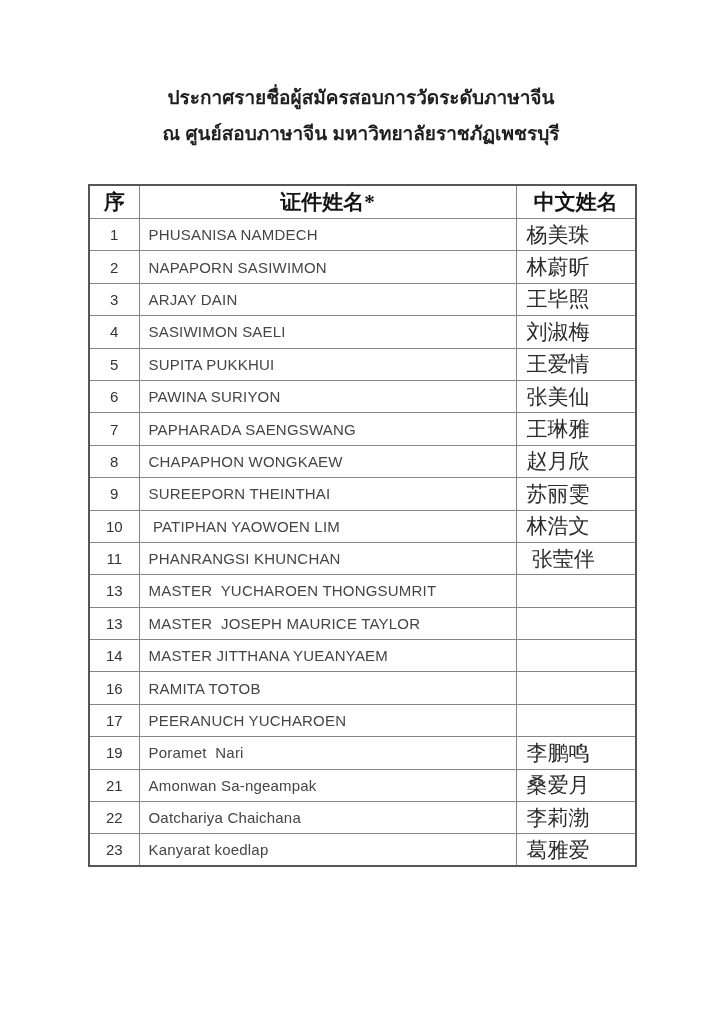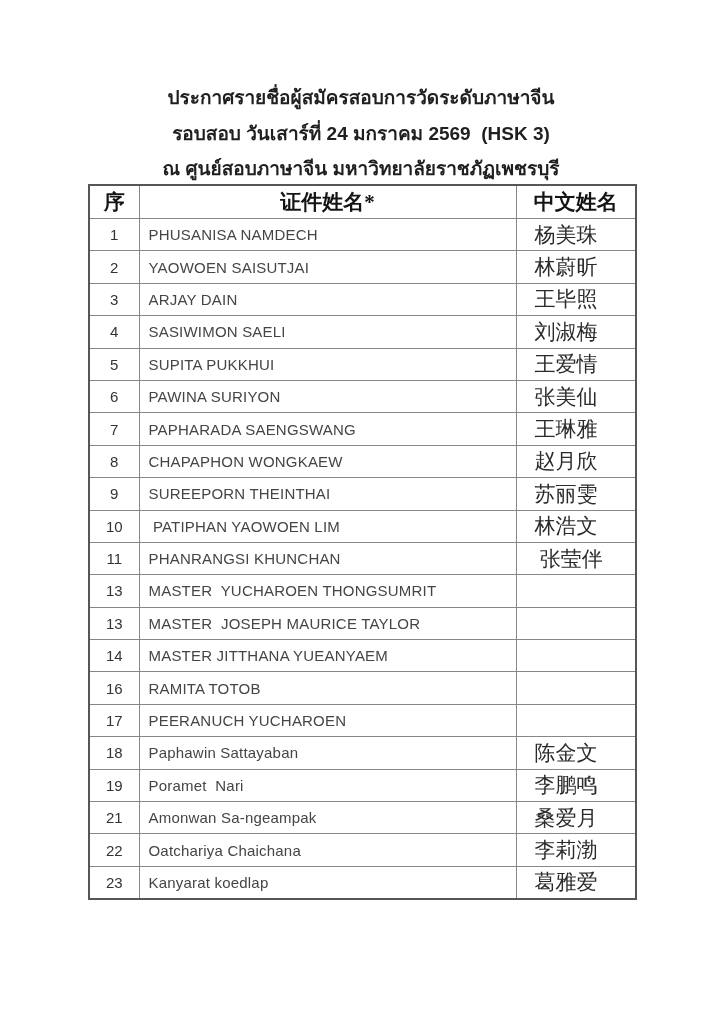--- a/index.html
+++ b/index.html
@@ -73,35 +73,34 @@
     padding-left: 9px;
     font-size: 15px;
     color: #454545;
     letter-spacing: 0.2px;
     white-space: pre-wrap;
     font-family: "Liberation Sans", sans-serif;
   }
   td.cn {
     text-align: left;
     vertical-align: middle;
-    padding-left: 18px;
+    padding-left: 10px;
     font-size: 21px;
     color: #2b2b2b;
     white-space: pre-wrap;
     font-family: "Liberation Serif", "DejaVu Serif", serif;
   }
 </style>
 </head>
 <body>
 
 <div class="page">
 
   <div class="title-block">
     <div class="title-line">ประกาศรายชื่อผู้สมัครสอบการวัดระดับภาษาจีน</div>
-    <div class="title-line">รอบสอบ วันเสาร์ที่ 24 มกราคม 2569  (HSK 3)</div>
     <div class="title-line">ณ ศูนย์สอบภาษาจีน มหาวิทยาลัยราชภัฏเพชรบุรี</div>
   </div>
 
   <table class="roster">
     <colgroup>
       <col class="c-no">
       <col class="c-nm">
       <col class="c-cn">
     </colgroup>
     <thead>
@@ -112,21 +111,21 @@
       </tr>
     </thead>
     <tbody>
         <tr>
           <td class="no">1</td>
           <td class="name">PHUSANISA NAMDECH</td>
           <td class="cn">杨美珠</td>
         </tr>
         <tr>
           <td class="no">2</td>
-          <td class="name">YAOWOEN SAISUTJAI</td>
+          <td class="name">NAPAPORN SASIWIMON</td>
           <td class="cn">林蔚昕</td>
         </tr>
         <tr>
           <td class="no">3</td>
           <td class="name">ARJAY DAIN</td>
           <td class="cn">王毕照</td>
         </tr>
         <tr>
           <td class="no">4</td>
           <td class="name">SASIWIMON SAELI</td>
@@ -186,25 +185,20 @@
           <td class="no">16</td>
           <td class="name">RAMITA TOTOB</td>
           <td class="cn"></td>
         </tr>
         <tr>
           <td class="no">17</td>
           <td class="name">PEERANUCH YUCHAROEN</td>
           <td class="cn"></td>
         </tr>
         <tr>
-          <td class="no">18</td>
-          <td class="name">Paphawin Sattayaban</td>
-          <td class="cn">陈金文</td>
-        </tr>
-        <tr>
           <td class="no">19</td>
           <td class="name">Poramet  Nari</td>
           <td class="cn">李鹏鸣</td>
         </tr>
         <tr>
           <td class="no">21</td>
           <td class="name">Amonwan Sa-ngeampak</td>
           <td class="cn">桑爱月</td>
         </tr>
         <tr>

